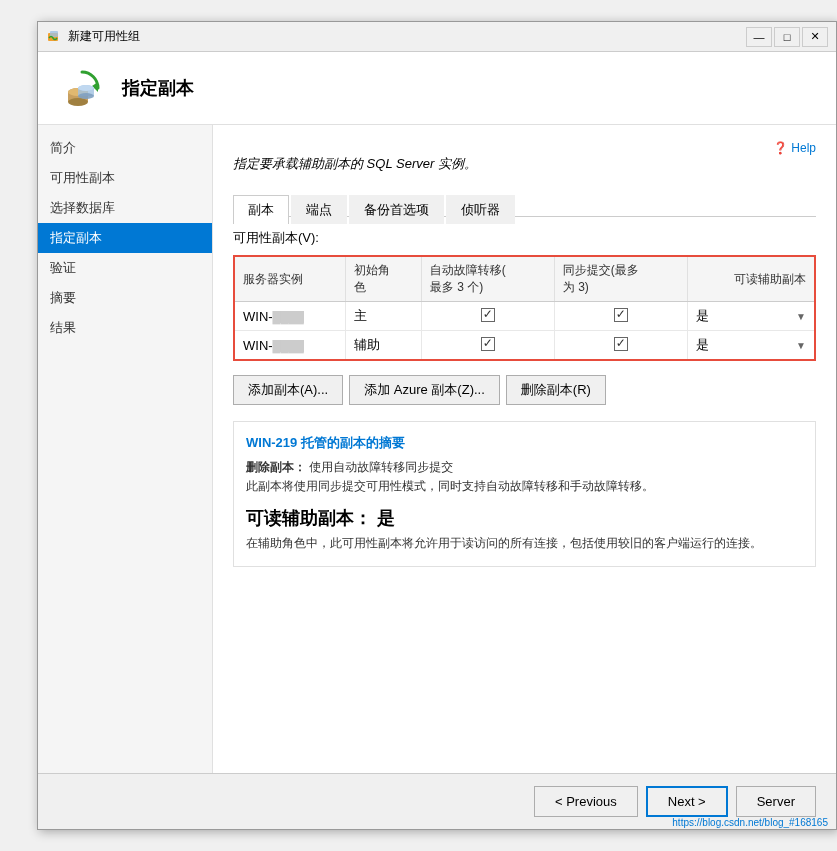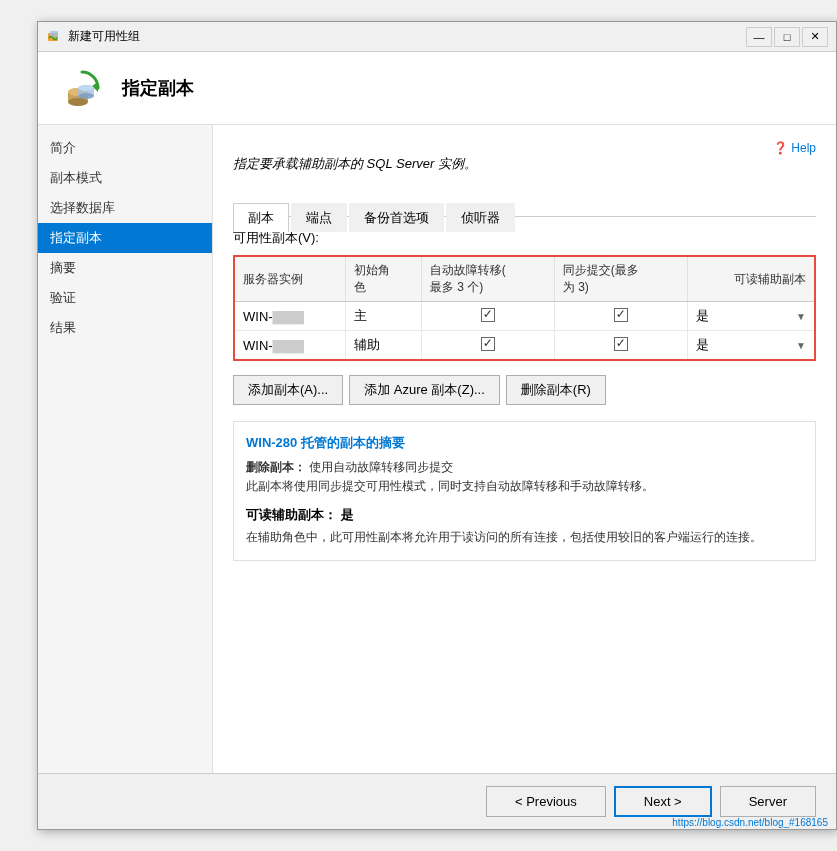--- a/index.html
+++ b/index.html
@@ -128,21 +128,21 @@
     }
     .tab {
       padding: 5px 14px;
       cursor: pointer;
       border: 1px solid transparent;
       border-bottom: none;
       font-size: 13px;
       background: #f0f0f0;
       margin-right: 2px;
       position: relative;
-      top: 16px;
+      top: 8px;
     }
     .tab.active {
       background: #fff;
       border-color: #ccc;
       border-bottom-color: #fff;
       color: #000;
     }
 
     .availability-label {
       font-size: 13px;
@@ -237,34 +237,34 @@
     }
     .summary-text {
       color: #333;
       line-height: 1.6;
       font-size: 12px;
     }
     .summary-subtitle {
       font-weight: bold;
       margin-top: 10px;
       margin-bottom: 4px;
-      font-size: 13px;
+      font-size: 18px;
     }
 
     .footer {
       background: #f0f0f0;
       border-top: 1px solid #ccc;
       padding: 12px 20px;
       display: flex;
       justify-content: flex-end;
       gap: 8px;
       flex-shrink: 0;
     }
     .footer-btn {
-      padding: 6px 28px;
+      padding: 6px 20px;
       border: 1px solid #adadad;
       background: #f0f0f0;
       cursor: pointer;
       font-size: 13px;
       font-family: inherit;
       min-width: 80px;
     }
     .footer-btn.primary {
       background: #f0f0f0;
       border: 2px solid #0078d4;
@@ -307,25 +307,25 @@
       <ellipse cx="28" cy="32" rx="8" ry="3" fill="#80a0c0" opacity="0.9"></ellipse>
       <ellipse cx="28" cy="24" rx="8" ry="3" fill="#c0d8f0"></ellipse>
     </svg>
     <h1 class="header-title">指定副本</h1>
   </div>
 
   <div class="main-content">
 
     <div class="sidebar">
       <div class="sidebar-item">简介</div>
-      <div class="sidebar-item">副本模式</div>
+      <div class="sidebar-item">可用性副本</div>
       <div class="sidebar-item">选择数据库</div>
       <div class="sidebar-item active">指定副本</div>
+      <div class="sidebar-item">验证</div>
       <div class="sidebar-item">摘要</div>
-      <div class="sidebar-item">验证</div>
       <div class="sidebar-item">结果</div>
     </div>
 
     <div class="content-area">
       <a class="help-link">
         <span>❓</span>
         <span>Help</span>
       </a>
 
       <p class="section-desc">指定要承载辅助副本的 SQL Server 实例。</p>
@@ -391,21 +391,21 @@
         </table>
       </div>
 
       <div class="action-buttons">
         <button class="action-btn">添加副本(A)...</button>
         <button class="action-btn">添加 Azure 副本(Z)...</button>
         <button class="action-btn">删除副本(R)</button>
       </div>
 
       <div class="summary-section">
-        <div class="summary-title">WIN-280 托管的副本的摘要</div>
+        <div class="summary-title">WIN-219 托管的副本的摘要</div>
         <div class="summary-text">
           <strong>删除副本：</strong>
           <span>使用自动故障转移同步提交</span><br>
           <span>此副本将使用同步提交可用性模式，同时支持自动故障转移和手动故障转移。</span>
         </div>
         <div class="summary-subtitle">
           <span>可读辅助副本：</span>
           <span>是</span>
         </div>
         <div class="summary-text">在辅助角色中，此可用性副本将允许用于读访问的所有连接，包括使用较旧的客户端运行的连接。</div>

